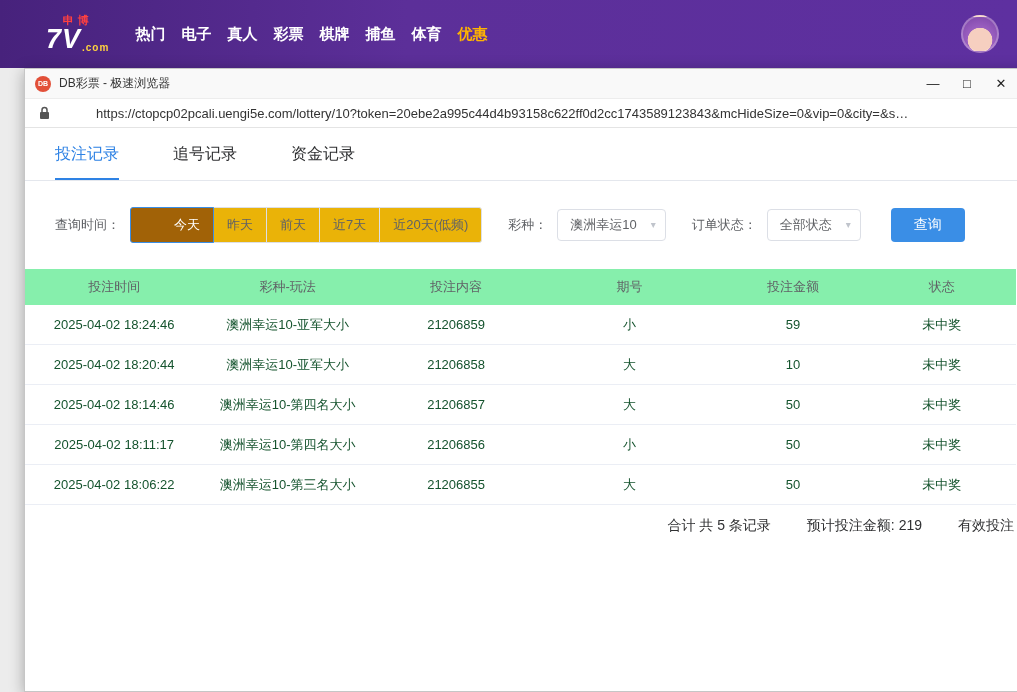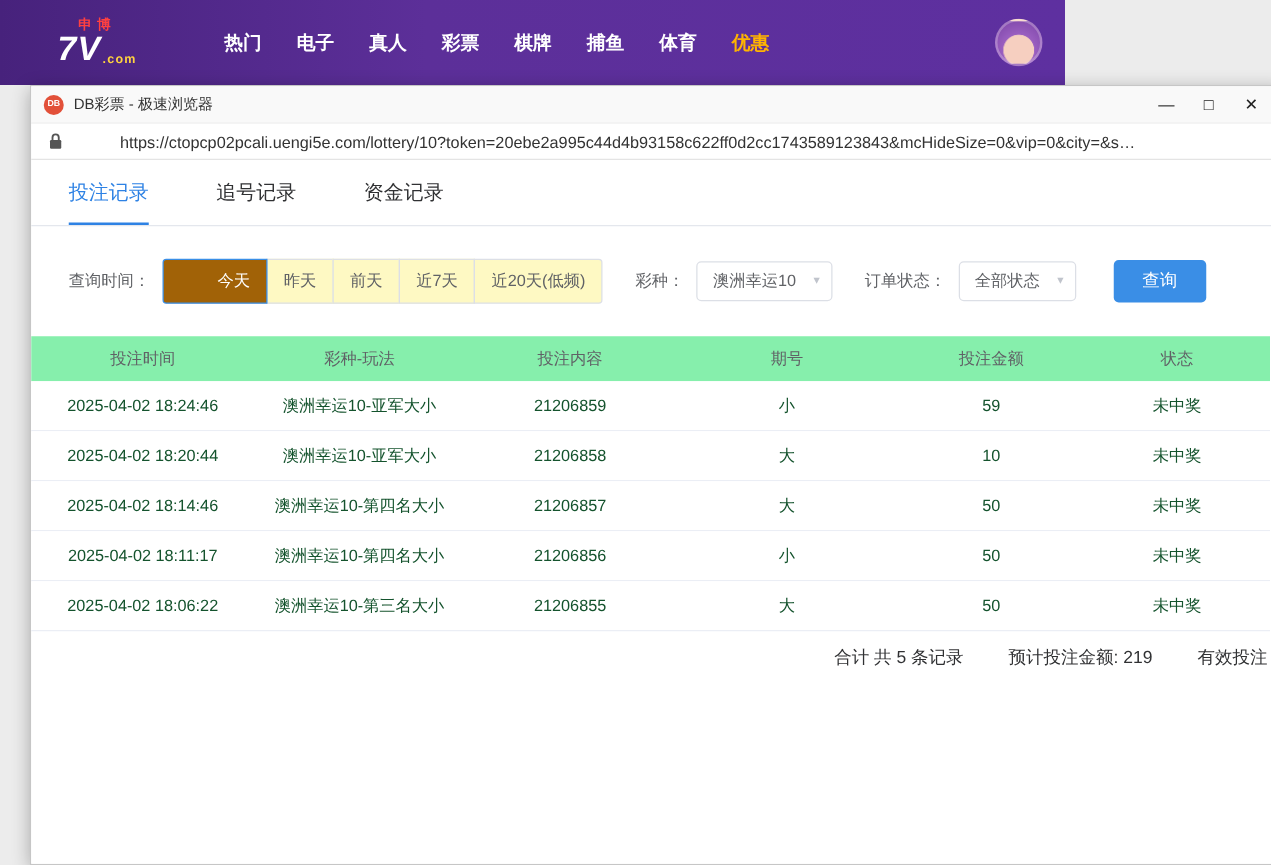--- a/index.html
+++ b/index.html
@@ -5,29 +5,29 @@
   * { margin:0; padding:0; box-sizing:border-box; }
   html,body { width:1017px; height:692px; overflow:hidden; }
   body {
     font-family:"Liberation Sans", sans-serif;
     background:#ececec;
     position:relative;
   }
 
   
   .topnav {
-    position:absolute; top:0; left:0; width:852px; height:68px;
+    position:absolute; top:0; left:0; width:1017px; height:68px;
     background:linear-gradient(90deg,#47227c 0%,#5c2f99 40%,#5e30a0 100%);
     display:flex; align-items:center; padding:0 18px 0 46px;
   }
   .logo { display:flex; flex-direction:column; align-items:center; line-height:1; cursor:pointer; margin-right:26px; }
   .logo-top { color:#ff4040; font-size:11px; font-weight:bold; letter-spacing:4px; }
   .logo-main { color:#fff; font-size:27px; font-weight:bold; font-style:italic; letter-spacing:1px; }
   .logo-suffix { color:#ffd23f; font-size:10px; font-style:normal; font-weight:bold; vertical-align:bottom; margin-left:1px; }
-  .nav-items { display:flex; align-items:center; gap:28px;margin-left:44px; }
+  .nav-items { display:flex; align-items:center; gap:16px; }
   .nav-item { color:#ffffff; font-size:15px; font-weight:bold; cursor:pointer; white-space:nowrap; }
   .nav-item.highlight { color:#ffb400; }
   .avatar {
     margin-left:auto; width:38px; height:38px; border-radius:50%;
     background:radial-gradient(circle at 50% 68%, #f6cfc0 0 42%, #9a5fc0 44%, #7a43a6 100%);
     border:2px solid rgba(255,255,255,.25); cursor:pointer;
   }
 
   
   .window {
@@ -61,21 +61,21 @@
   
   .tabs { display:flex; gap:54px; padding:16px 0 0 30px; border-bottom:1px solid #e4e7ed; }
   .tab { font-size:16px; color:#303133; padding-bottom:13px; cursor:pointer; }
   .tab.active { color:#2e82e4; border-bottom:2px solid #2e82e4;text-align:right; }
 
   
   .filters { display:flex; align-items:center; margin:26px 0 0 30px; font-size:13px; color:#606266; }
   .flabel { margin-right:10px; white-space:nowrap; }
   .btn-group { display:flex; margin-right:26px; }
   .fbtn {
-    padding:8px 13px; border:1px solid #dcdfe6; background:#fef9c3; color:#606266;
+    padding:8px 13px; border:1px solid #dcdfe6; background:#eab308; color:#606266;
     font-size:13px; margin-left:-1px; cursor:pointer; white-space:nowrap;
   }
   .fbtn:first-child { border-radius:3px 0 0 3px; margin-left:0; }
   .fbtn:last-child { border-radius:0 3px 3px 0; }
   .fbtn.active { background:#a16207; border-color:#3a8ee6; color:#fff; position:relative; z-index:1;padding-left:43px; }
   .select {
     position:relative; height:32px; line-height:30px; border:1px solid #dcdfe6; border-radius:4px;
     padding:0 28px 0 12px; color:#606266; background:#fff; margin-right:26px; cursor:pointer; white-space:nowrap;
   }
   .chev { position:absolute; right:9px; top:0; color:#c0c4cc; font-size:10px; }

